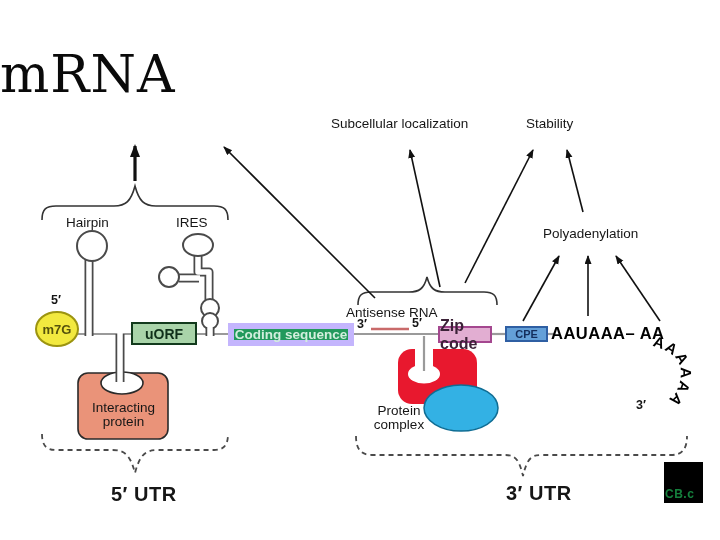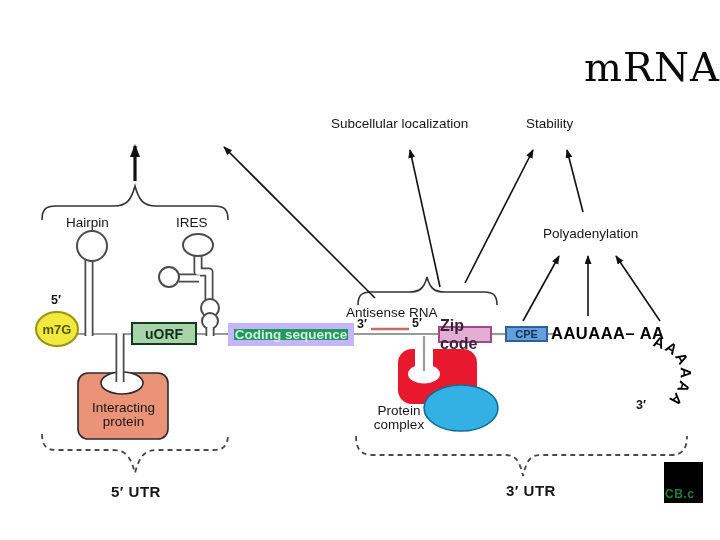--- a/index.html
+++ b/index.html
@@ -6,25 +6,25 @@
   #stage{
     position:relative;width:720px;height:540px;background:#ffffff;
     font-family:"Liberation Sans", sans-serif;overflow:hidden;
   }
   #shapes{position:absolute;left:0;top:0;z-index:1;}
   .lbl{
     position:absolute;z-index:3;color:#161616;font-size:13.5px;
     white-space:nowrap;line-height:1.05;
   }
   .title{
-    position:absolute;left:0;top:44px;width:720px;text-align:right;z-index:3;
-    font-family:"DejaVu Serif", serif;font-size:40px;color:#0a0a0a;letter-spacing:1px;
+    position:absolute;left:0;top:44px;width:720px;text-align:left;z-index:3;
+    font-family:"DejaVu Serif", serif;font-size:52px;color:#0a0a0a;letter-spacing:1px;
   }
   .sm{font-size:12.5px;}
-  .utr{font-size:15px;font-weight:bold;letter-spacing:0.5px;}
+  .utr{font-size:20px;font-weight:bold;letter-spacing:0.5px;}
   .two-line{text-align:center;white-space:normal;}
   .cap{
     position:absolute;left:35px;top:311px;width:40px;height:32px;z-index:2;
     background:#f2e93f;border:2px solid #9c9410;border-radius:50%;
     display:flex;align-items:center;justify-content:center;
     font-size:13px;font-weight:bold;color:#55520c;
   }
   .strand-box{
     position:absolute;z-index:2;display:flex;align-items:center;justify-content:center;
     box-sizing:border-box;font-weight:bold;

